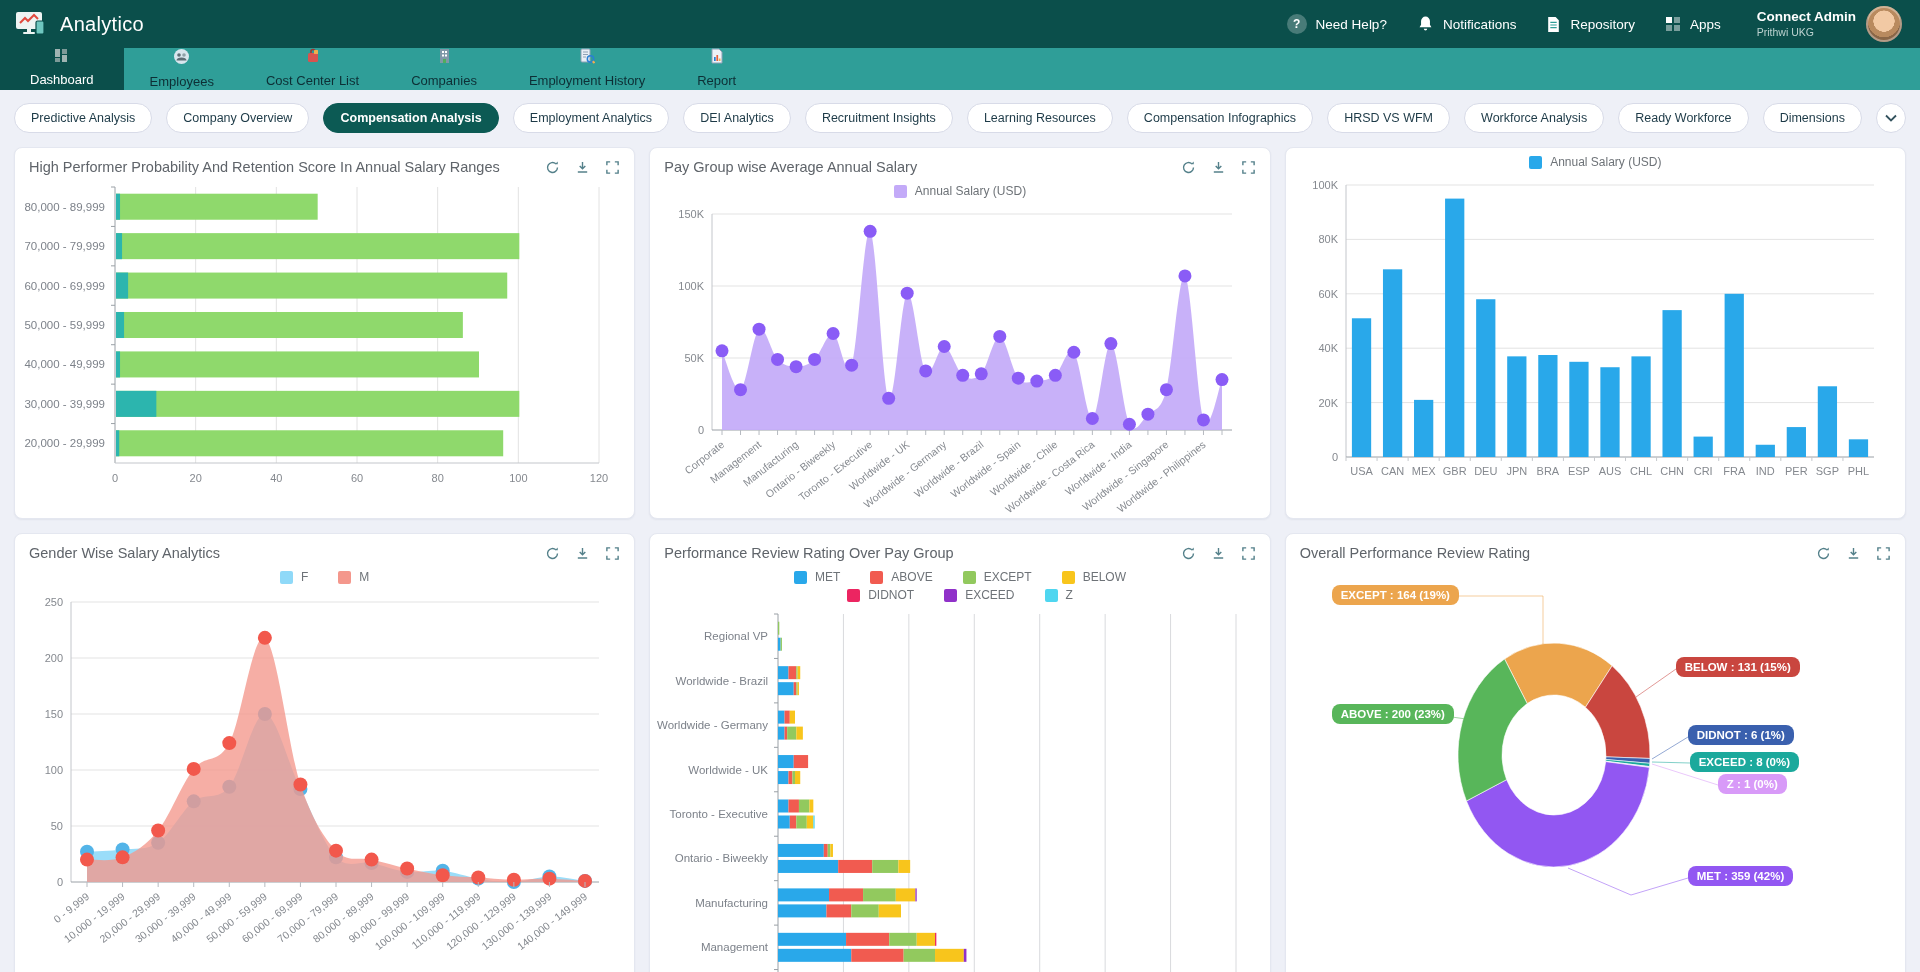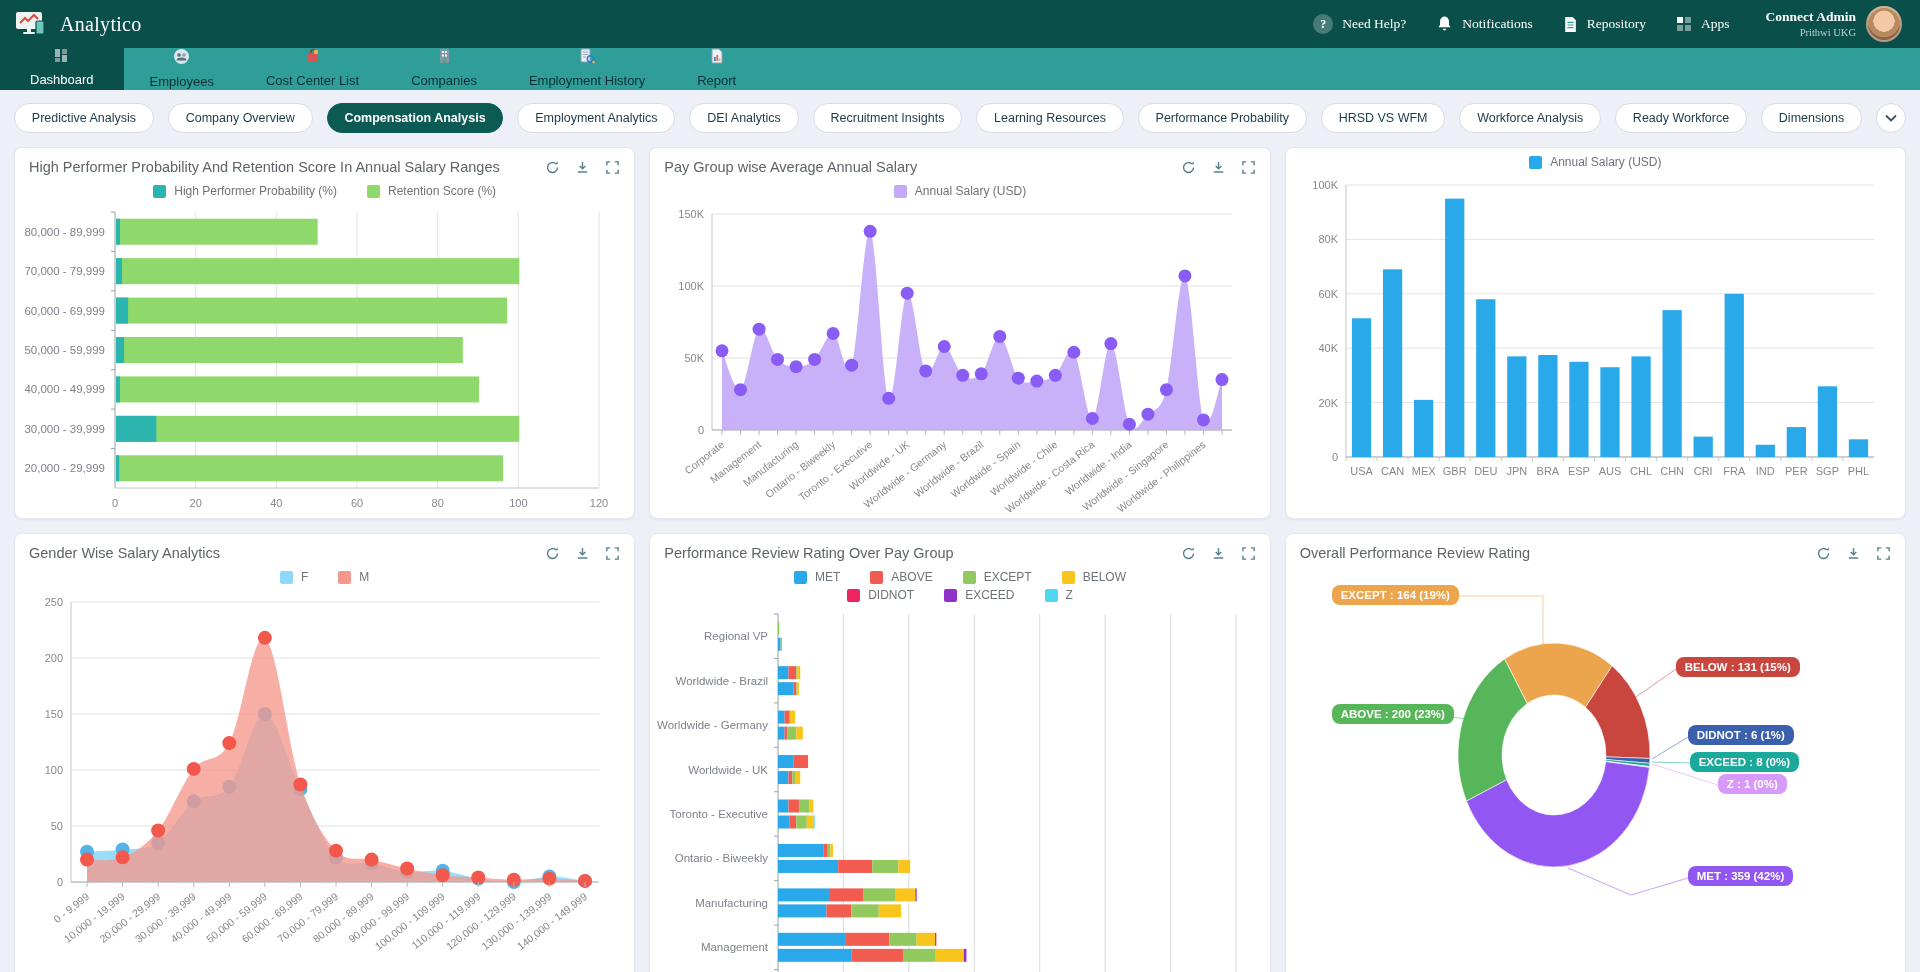--- a/index.html
+++ b/index.html
@@ -1,28 +1,28 @@
 <!DOCTYPE html>
 <html><head>
 <meta charset="utf-8">
 <style>
   html,body{margin:0;padding:0;width:1920px;height:972px;overflow:hidden;background:#eef0f7;
     font-family:"Liberation Sans",sans-serif;-webkit-font-smoothing:antialiased;}
   
   .topbar{height:48px;background:#0b4f4b;display:flex;align-items:center;justify-content:space-between;
-    padding:0 18px 0 14px;color:#fff;font-family:Liberation Serif, serif;}
+    padding:0 18px 0 14px;color:#fff;}
   .brand{display:flex;align-items:center;gap:12px;}
   .logo{width:34px;height:30px;display:inline-flex;}
   .app-title{font-size:20px;letter-spacing:.3px;}
   .topnav{display:flex;align-items:center;gap:30px;}
   .topnav-item{display:flex;align-items:center;gap:9px;font-size:13.5px;cursor:pointer;}
   .qmark{width:20px;height:20px;border-radius:50%;background:rgba(255,255,255,.25);display:inline-flex;
     align-items:center;justify-content:center;font-size:12px;font-weight:bold;}
   .user{display:flex;align-items:center;gap:10px;cursor:pointer;margin-left:6px;}
-  .user-text{text-align:right;line-height:1.25;}
+  .user-text{line-height:1.25;}
   .user-name{font-size:13.5px;font-weight:bold;}
   .user-org{font-size:10.5px;color:#bcd2d0;}
   .avatar{width:36px;height:36px;border-radius:50%;
     background:radial-gradient(circle at 50% 42%,#f2c9a4 0 38%,#b98a5f 39% 58%,#8a6647 59% 100%);
     box-shadow:inset 0 0 0 2px rgba(255,255,255,.35);}
   
   .tabbar{height:42px;background:#2f9e98;display:flex;align-items:stretch;}
   .tab{display:flex;align-items:center;gap:9px;padding:0 26px;font-size:13px;color:#0d2f35;cursor:pointer;white-space:nowrap;flex-direction:column;}
   .tab.active{background:#0b4f4b;color:#fff;padding:0 30px;}
   .tab svg{flex:0 0 auto;}
@@ -169,21 +169,21 @@
 </nav>
 
 <div class="pillbar">
   <button class="pill">Predictive Analysis</button>
   <button class="pill">Company Overview</button>
   <button class="pill active">Compensation Analysis</button>
   <button class="pill">Employment Analytics</button>
   <button class="pill">DEI Analytics</button>
   <button class="pill">Recruitment Insights</button>
   <button class="pill">Learning Resources</button>
-  <button class="pill">Performance Probability</button>
+  <button class="pill">Compensation Infographics</button>
   <button class="pill">HRSD VS WFM</button>
   <button class="pill">Workforce Analysis</button>
   <button class="pill">Ready Workforce</button>
   <button class="pill">Dimensions</button>
   <button class="pill-more">
     <svg width="12" height="8" viewBox="0 0 12 8">
         <path d="M1 1.5l5 5 5-5" fill="none" stroke="#33525e" stroke-width="1.8"></path>
       </svg>
   </button>
 </div>
@@ -207,26 +207,20 @@
             </svg>
           </button>
         <button>
             <svg width="15" height="15" viewBox="0 0 16 16">
               <path d="M2 5.5V2h3.5M10.5 2H14v3.5M14 10.5V14h-3.5M5.5 14H2v-3.5" fill="none" stroke="#54808a" stroke-width="1.5"></path>
             </svg>
           </button>
       </div>
     </div>
     <div class="chart" id="chart0">
-        <div class="legend-wrap">
-          <div class="legend">
-            <span class="lg"><i style="background: rgb(44, 181, 174);"></i>High Performer Probability (%)</span>
-            <span class="lg"><i style="background: rgb(143, 217, 108);"></i>Retention Score (%)</span>
-          </div>
-        </div>
         <svg width="592" height="316" viewBox="0 0 592 316" style="overflow: visible;">
           <line x1="90" y1="10" x2="90" y2="286" stroke="#9aa0a6"></line>
           <text x="90" y="305" text-anchor="middle" fill="#85898f" font-size="11">0</text>
           <line x1="170.66666666666666" y1="10" x2="170.66666666666666" y2="286" stroke="#e2e2e2"></line>
           <text x="170.66666666666666" y="305" text-anchor="middle" fill="#85898f" font-size="11">20</text>
           <line x1="251.33333333333331" y1="10" x2="251.33333333333331" y2="286" stroke="#e2e2e2"></line>
           <text x="251.33333333333331" y="305" text-anchor="middle" fill="#85898f" font-size="11">40</text>
           <line x1="332" y1="10" x2="332" y2="286" stroke="#e2e2e2"></line>
           <text x="332" y="305" text-anchor="middle" fill="#85898f" font-size="11">60</text>
           <line x1="412.66666666666663" y1="10" x2="412.66666666666663" y2="286" stroke="#e2e2e2"></line>

